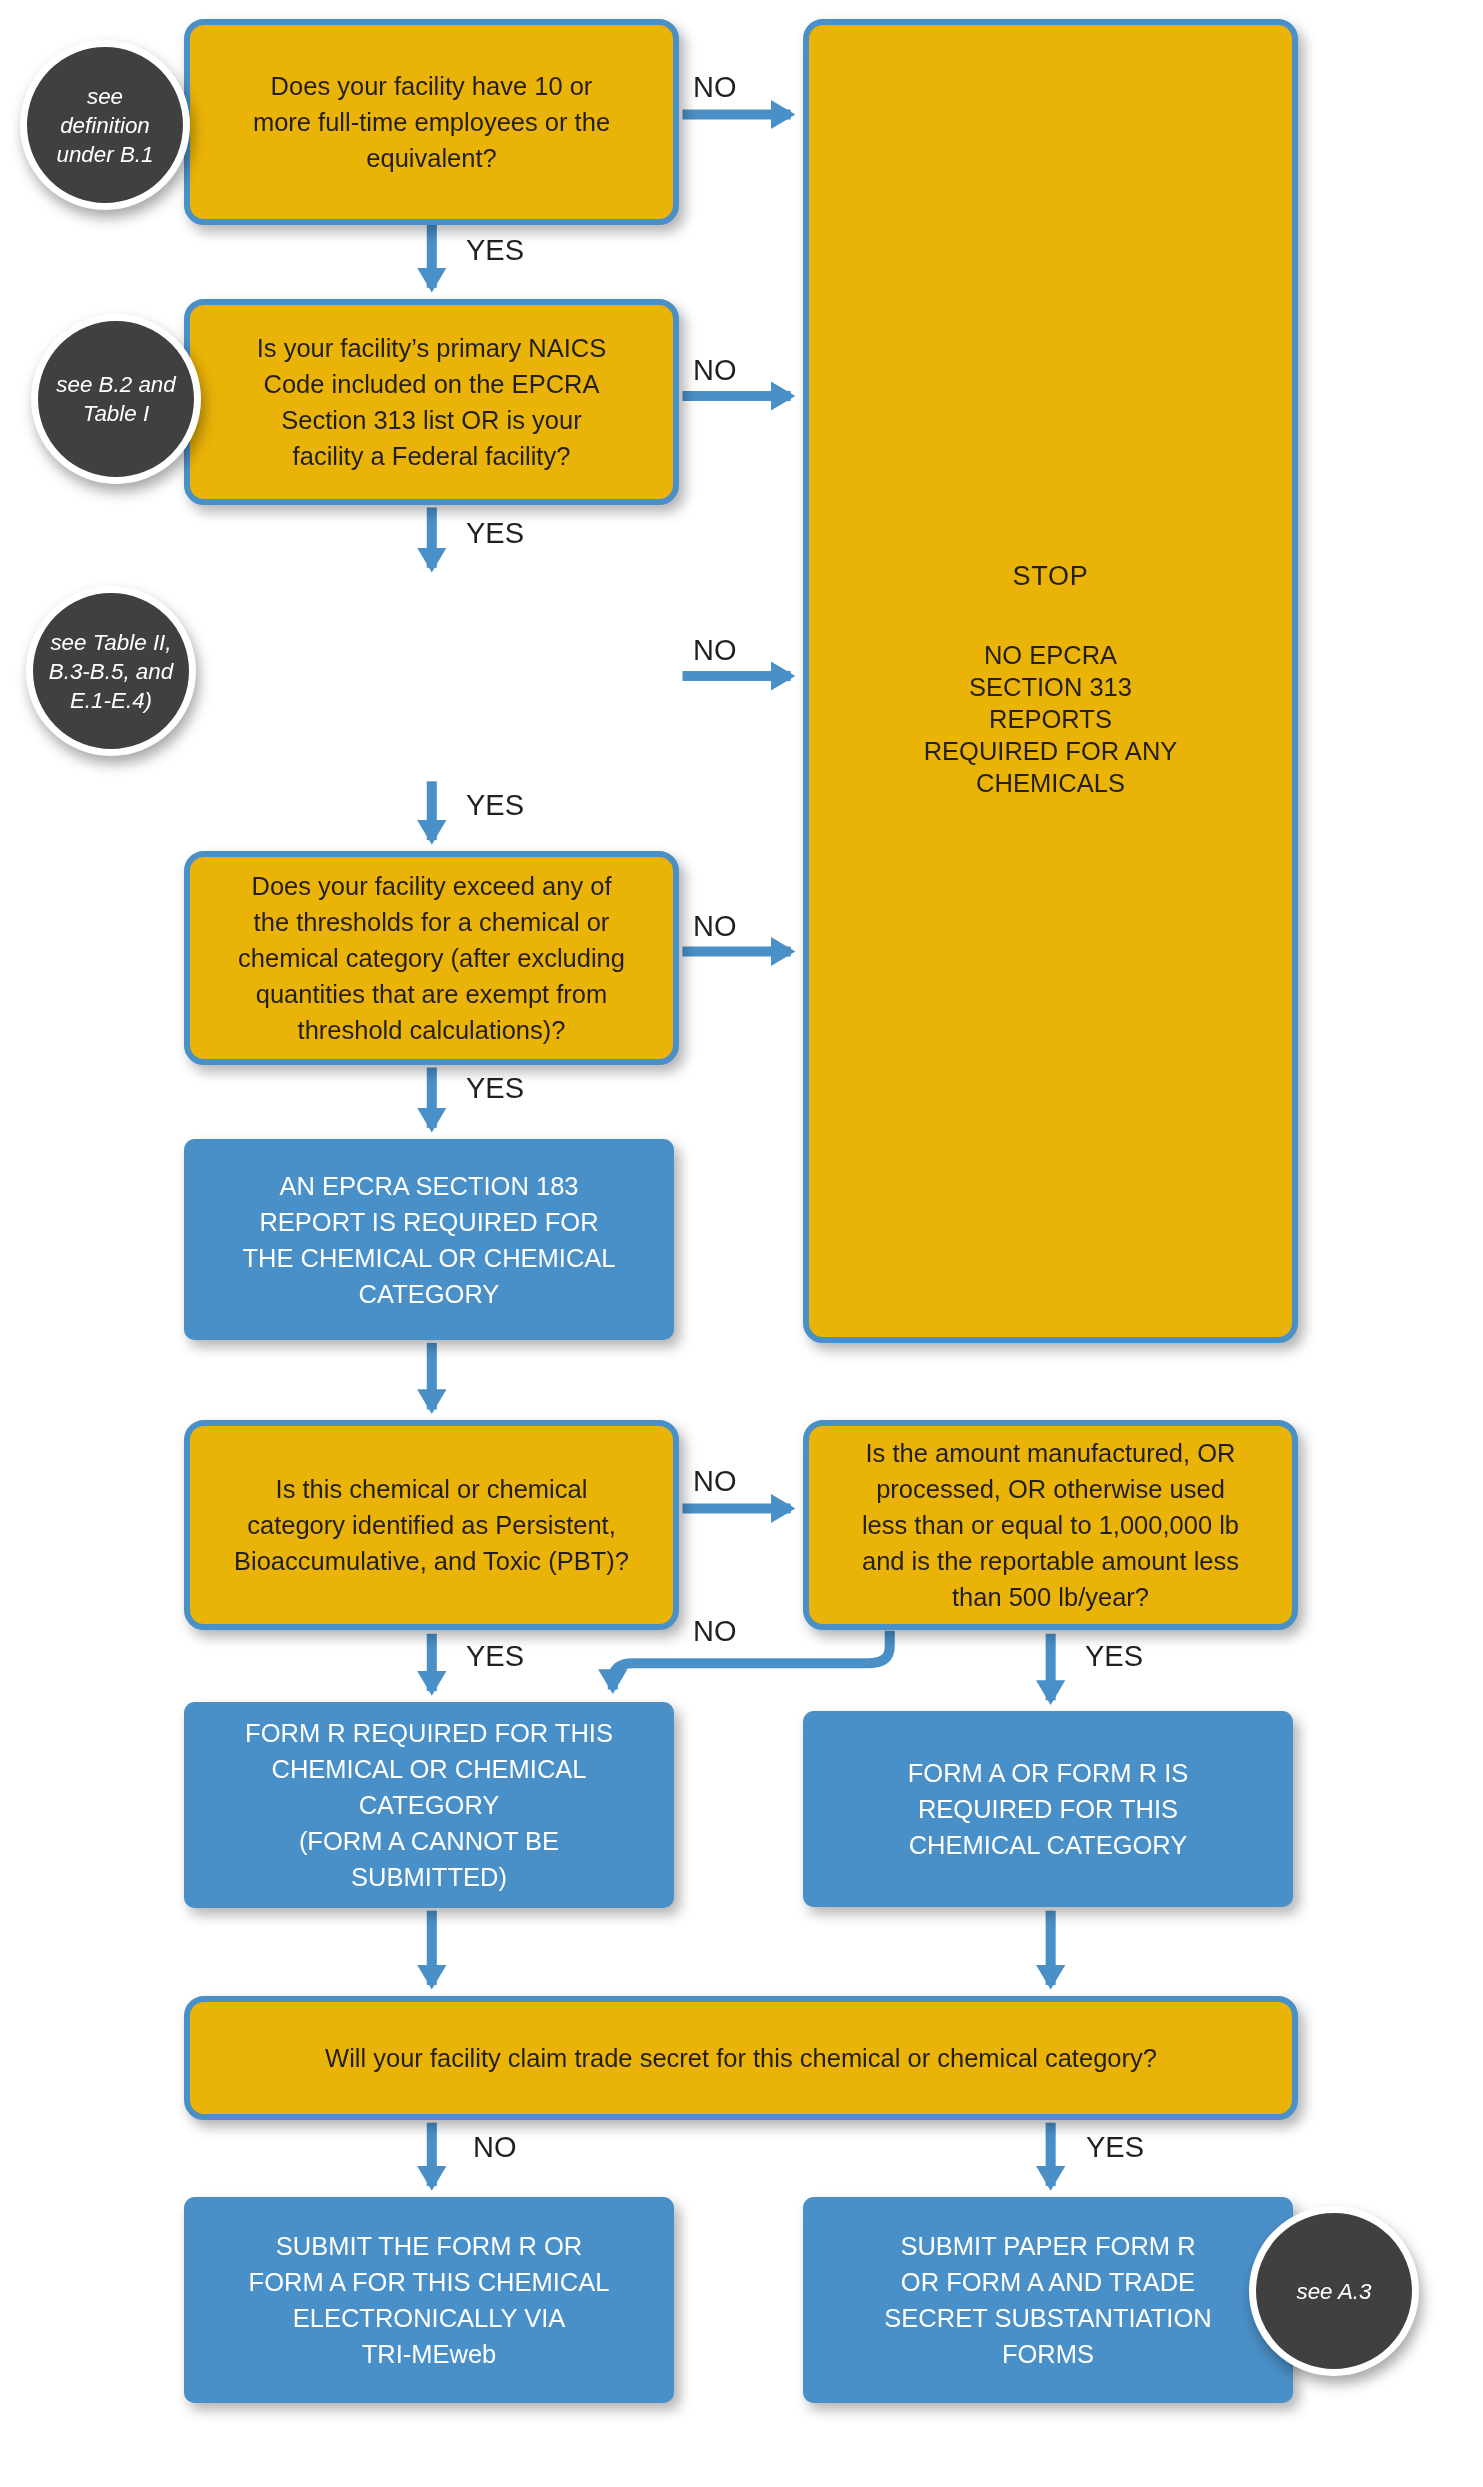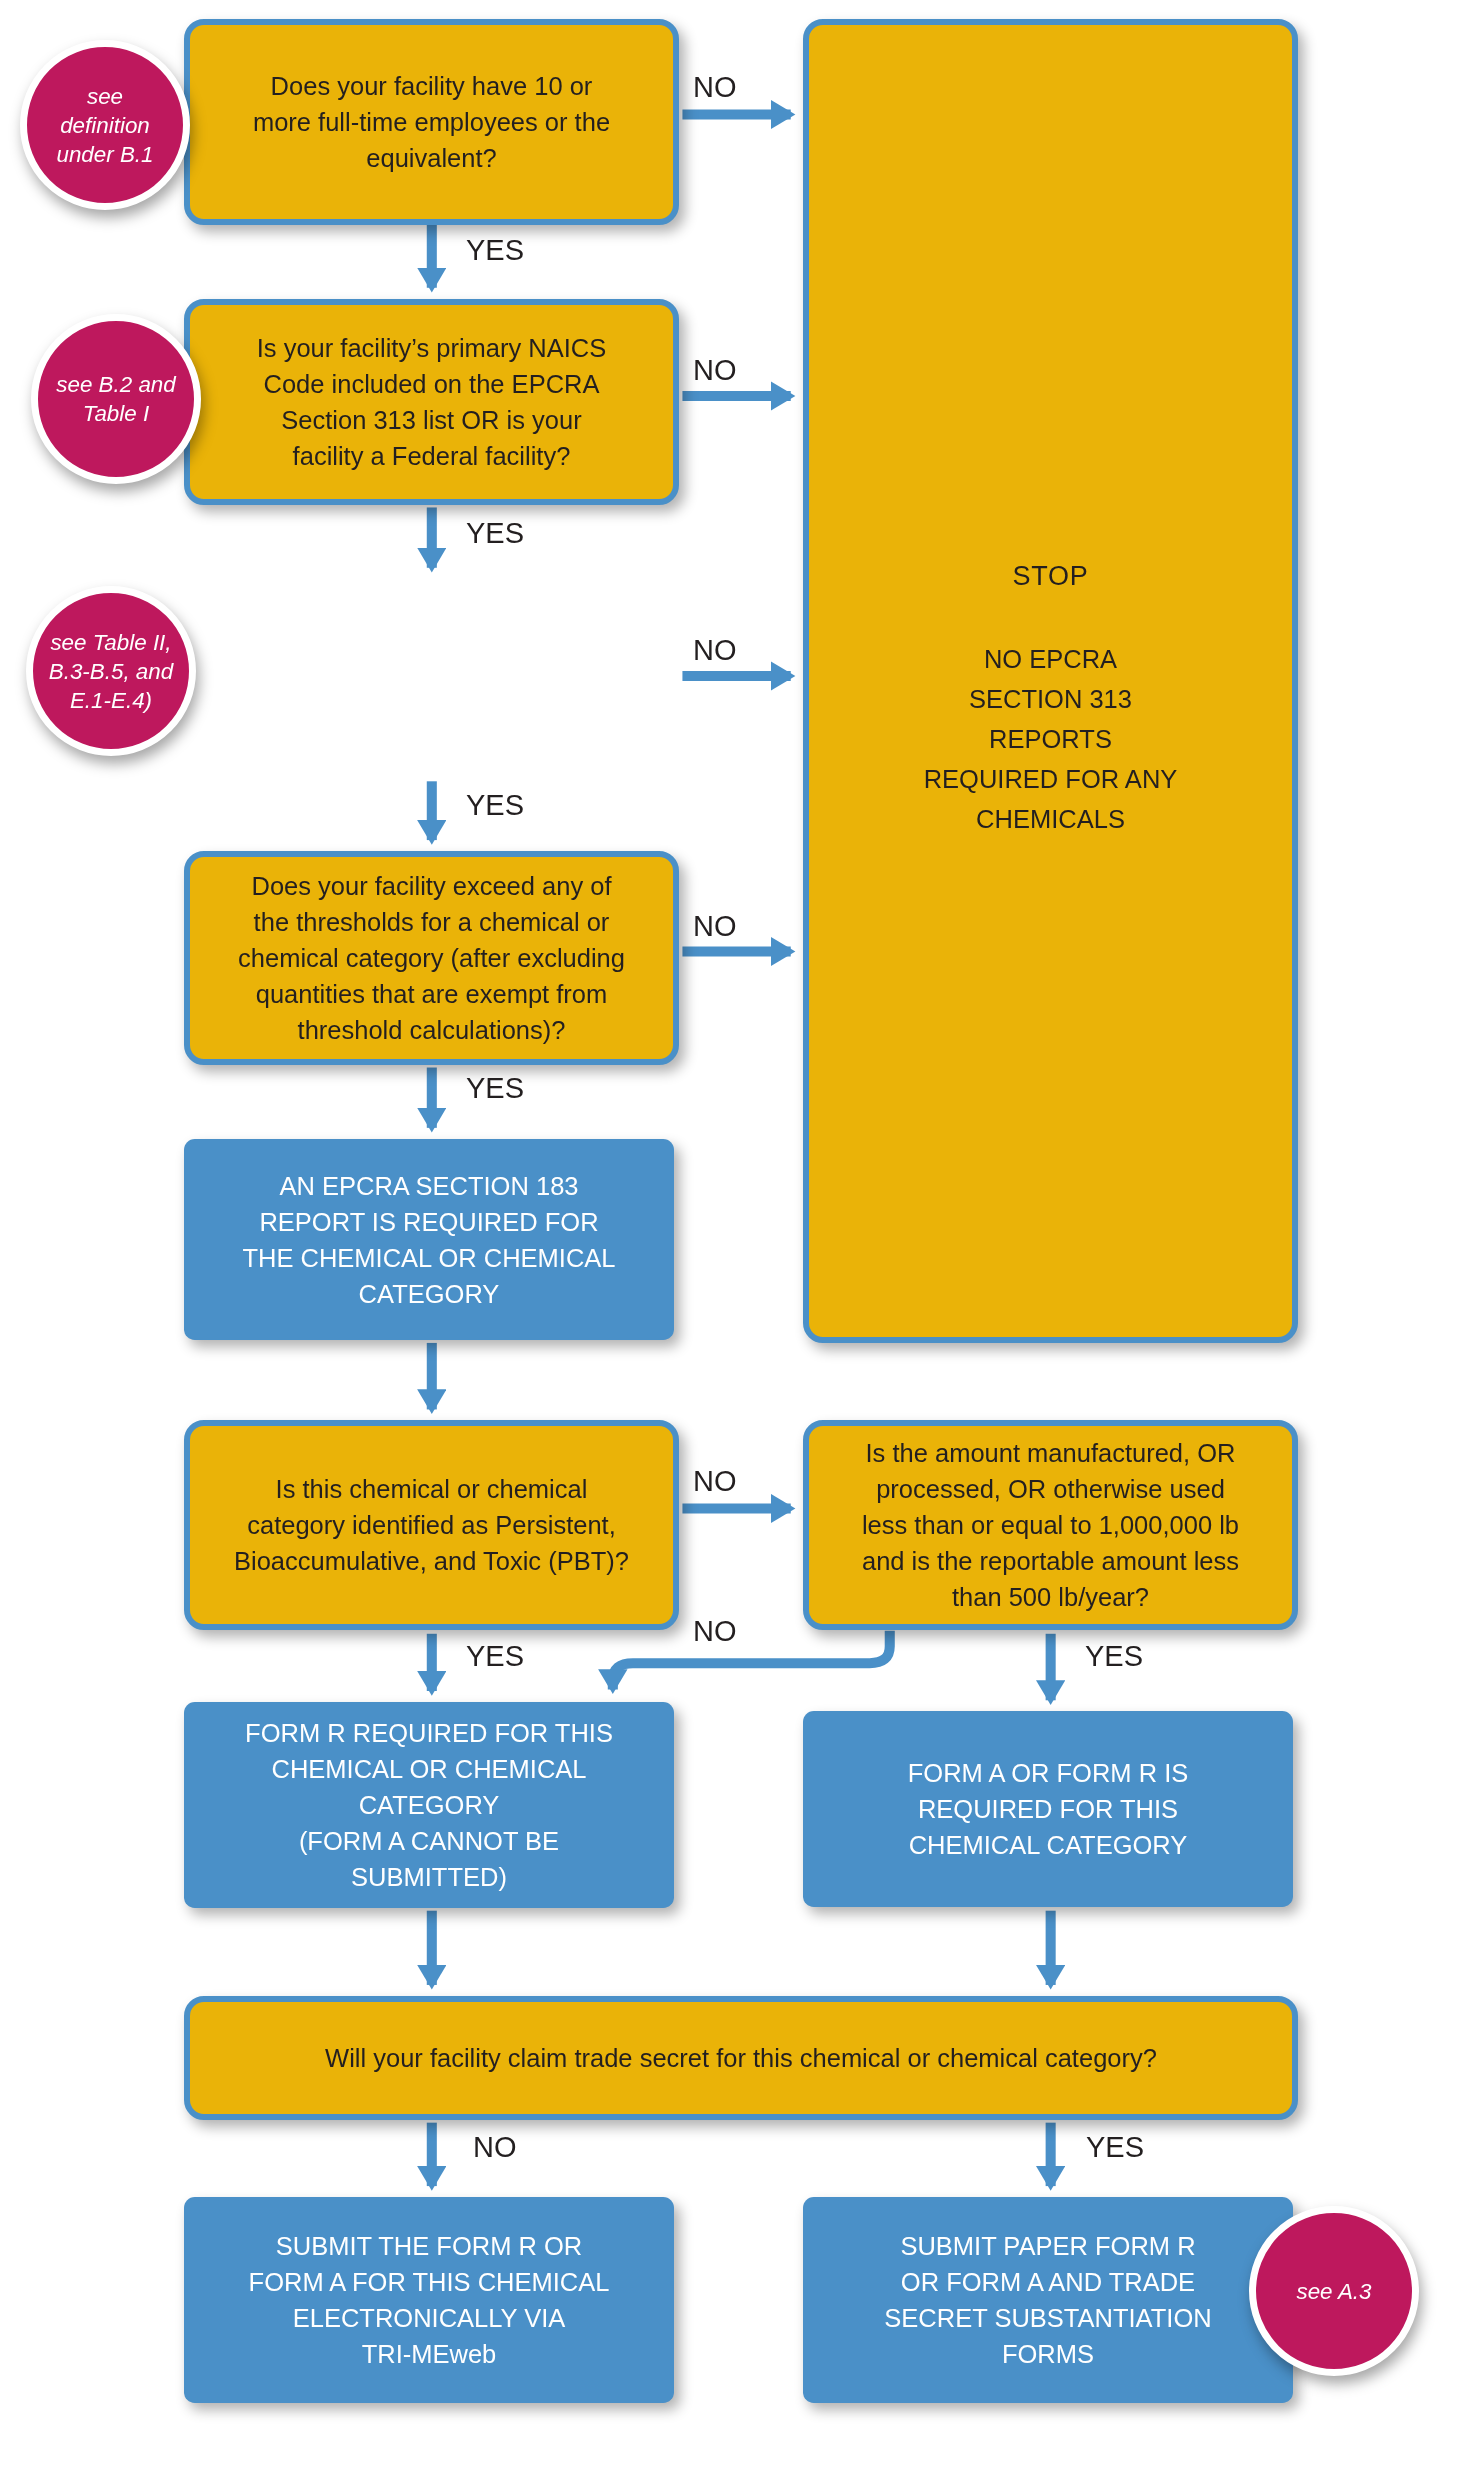--- a/index.html
+++ b/index.html
@@ -59,28 +59,28 @@
                           display:block; text-align:center; padding:16px; }
   #box-pbt              { left:184px;  top:1420px; width:495px;  height:210px; }
   #box-amount           { left:803px; top:1420px; width:495px;  height:210px; }
   #box-form-r           { left:184px;  top:1702px; width:490px;  height:206px; }
   #box-form-a-or-r      { left:803px; top:1711px; width:490px;  height:196px; }
   #box-trade-secret     { left:184px;  top:1996px; width:1114px; height:124px; }
   #box-submit-electronic{ left:184px;  top:2197px; width:490px;  height:206px; }
   #box-submit-paper     { left:803px; top:2197px; width:490px;  height:206px; }
 
   .stop-title { margin-top:517px; font-size:27px; letter-spacing:0.8px; }
-  .stop-body  { margin:45px auto 0 auto; width:294px; font-size:25.5px; line-height:40px; white-space:pre-line; }
+  .stop-body  { margin:45px auto 0 auto; width:294px; font-size:25.5px; line-height:32px; white-space:pre-line; }
 
   
   .note-circle {
     position:absolute;
     width:170px; height:170px;
     border-radius:50%;
-    background:#be185d;
+    background:#404040;
     border:7.7px solid #ffffff;
     box-shadow:3.1px 7.7px 14px rgba(0,0,0,0.35);
     color:#ffffff;
     font-style:italic;
     font-size:22.4px;
     line-height:29px;
     display:flex; align-items:center; justify-content:center;
     text-align:center;
     z-index:3;
   }

